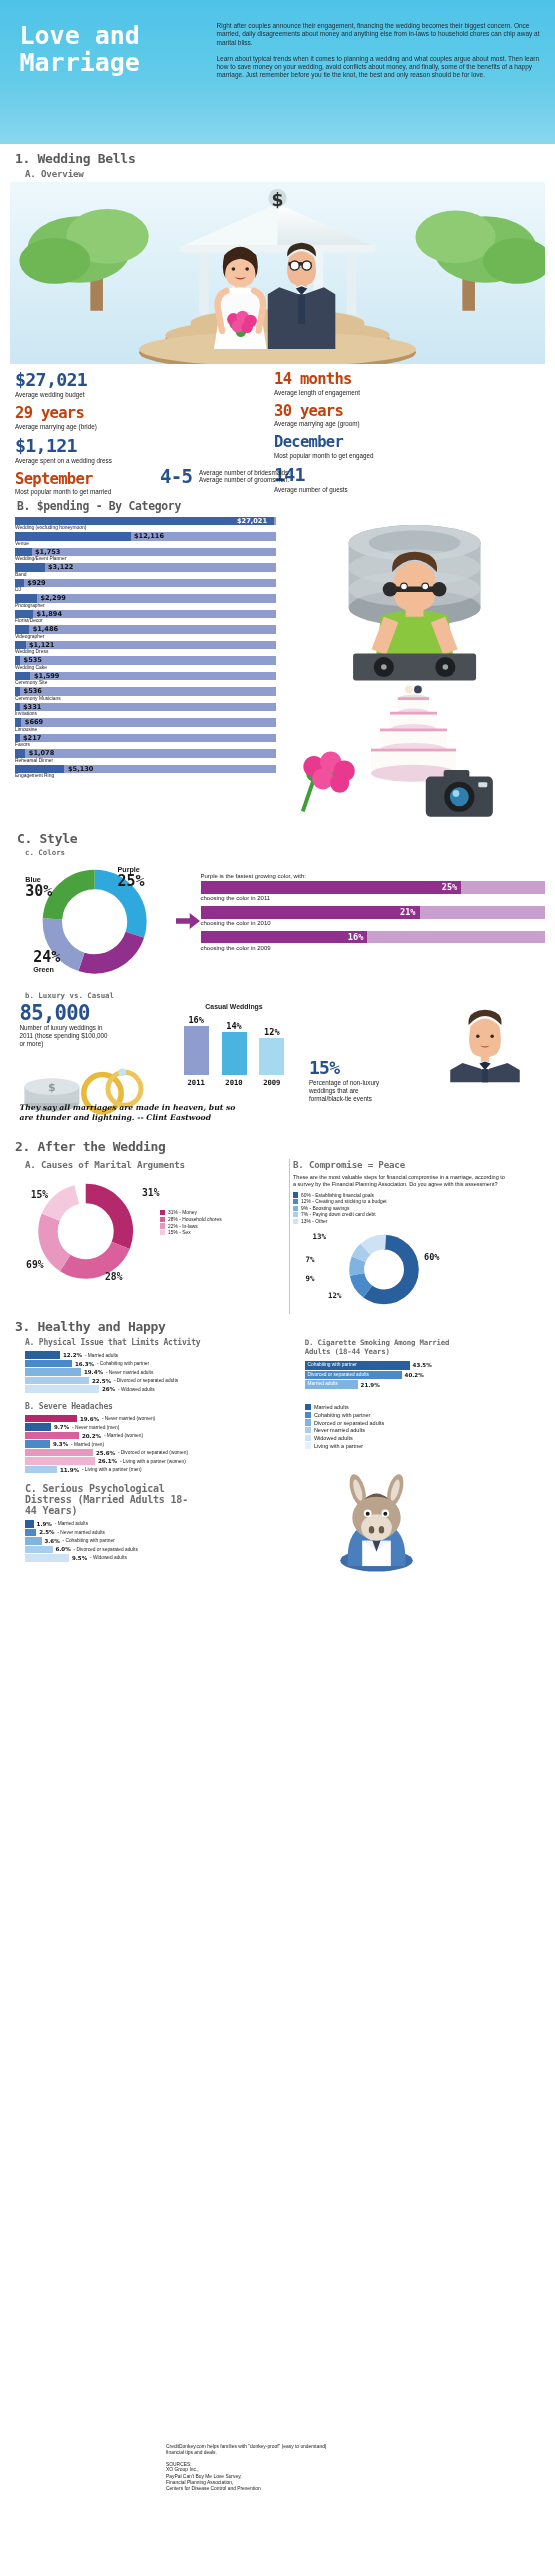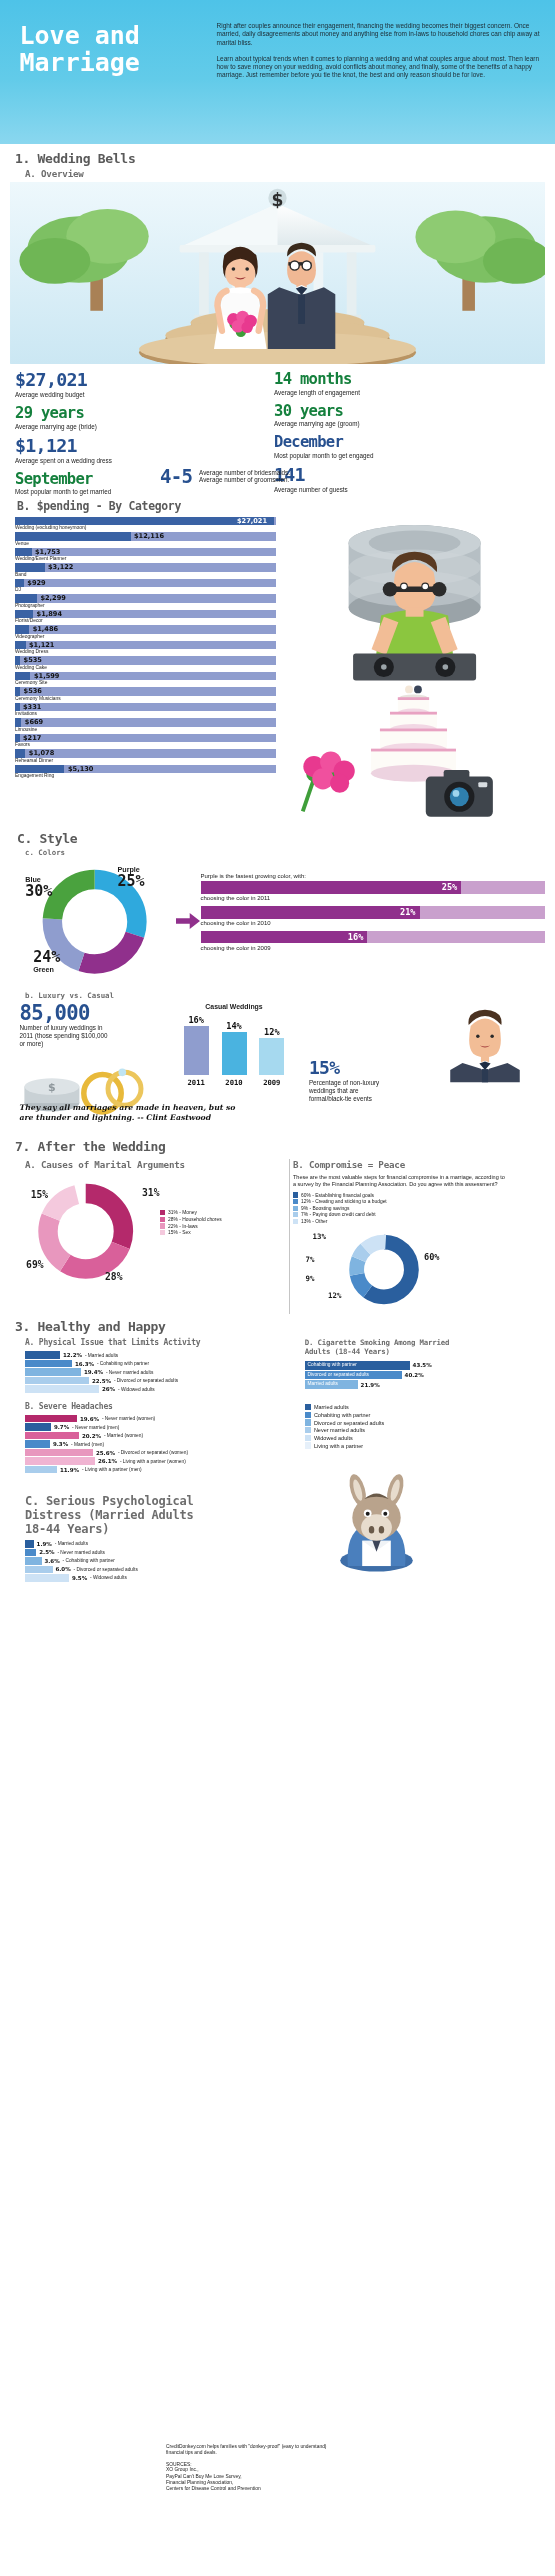--- a/index.html
+++ b/index.html
@@ -37,21 +37,21 @@
   .sec-h2 {
     font-family:"DejaVu Sans Mono", monospace; font-weight:bold;
     font-size:9.2px; color:#6d6d6d; letter-spacing:-0.2px;
   }
   .sec-h3 {
     font-family:"DejaVu Sans Mono", monospace; font-weight:bold;
     font-size:7.4px; color:#6d6d6d;
   }
 
   .blue   { color:#27508f; }
-  .pink   { color:#15803d; }
+  .pink   { color:#c2410c; }
 
   
   .illus {
     position:relative; height:182px; margin: 3.4px 10.3px 0 10.3px;
     background:linear-gradient(180deg,#eaf6fb 0%, #dcf0f8 60%, #cfe9f4 100%);
     overflow:hidden; border-radius:1.1px;
   }
   .big-num {
     font-family:"DejaVu Sans Mono", monospace; font-weight:bold;
     font-size:18.3px; line-height:20.6px; letter-spacing:-0.7px;
@@ -587,21 +587,21 @@
       <div style="position:absolute; left:3.4px; top:55px; width:87px;">
         <div class="big-num blue" style="font-size:18px;">15%</div>
         <div class="cap">Percentage of non-luxury weddings that are formal/black-tie events</div>
       </div>
     </div>
   </div>
 
   <div class="quote" style="padding:0 0 0 19.5px; width:246px; margin-top:-31px;">They say all marriages are made in heaven, but so are thunder and lightning. -- Clint Eastwood</div>
 
   <div style="padding:16px 0 1.1px 15px;">
-    <div class="sec-h1">7. After the Wedding</div>
+    <div class="sec-h1">2. After the Wedding</div>
   </div>
 
   <div style="display:flex; padding:3.4px 10.3px 0 25px;">
     <div style="width:240px;">
       <div class="sec-h2">A. Causes of Marital Arguments</div>
       <div style="position:relative; width:229px; height:124px; margin-top:3.4px;">
         <svg viewBox="0 0 220 210" width="126" height="120">
           <g transform="translate(106,102)">
             <circle r="66" fill="none" stroke="#b4296b" stroke-width="34" stroke-dasharray="128.6 286.0" transform="rotate(-90)"></circle>
             <circle r="66" fill="none" stroke="#d9609a" stroke-width="34" stroke-dasharray="116.1 298.5" stroke-dashoffset="-128.6" transform="rotate(-90)"></circle>
@@ -745,21 +745,21 @@
             <div class="hval">26.1%</div>
             <div class="hcap">- Living with a partner (women)</div>
           </div>
           <div class="hrow">
             <div class="hbar" style="width:32px;background:#a9cdec"></div>
             <div class="hval">11.9%</div>
             <div class="hcap">- Living with a partner (men)</div>
           </div>
         </div>
 
-      <div class="sec-h2" style="font-size:12px; margin-top:21px; width:172px;">C. Serious Psychological Distress (Married Adults 18-44 Years)</div>
+      <div class="sec-h2" style="font-size:10px; margin-top:10px; width:172px;">C. Serious Psychological Distress (Married Adults 18-44 Years)</div>
       <div id="psychChart" style="margin-top:4px;">
           <div class="hrow">
             <div class="hbar" style="width:8.7px;background:#2a5f9e"></div>
             <div class="hval">1.9%</div>
             <div class="hcap">- Married adults</div>
           </div>
           <div class="hrow">
             <div class="hbar" style="width:11.4px;background:#4a8ac9"></div>
             <div class="hval">2.5%</div>
             <div class="hcap">- Never married adults</div>

